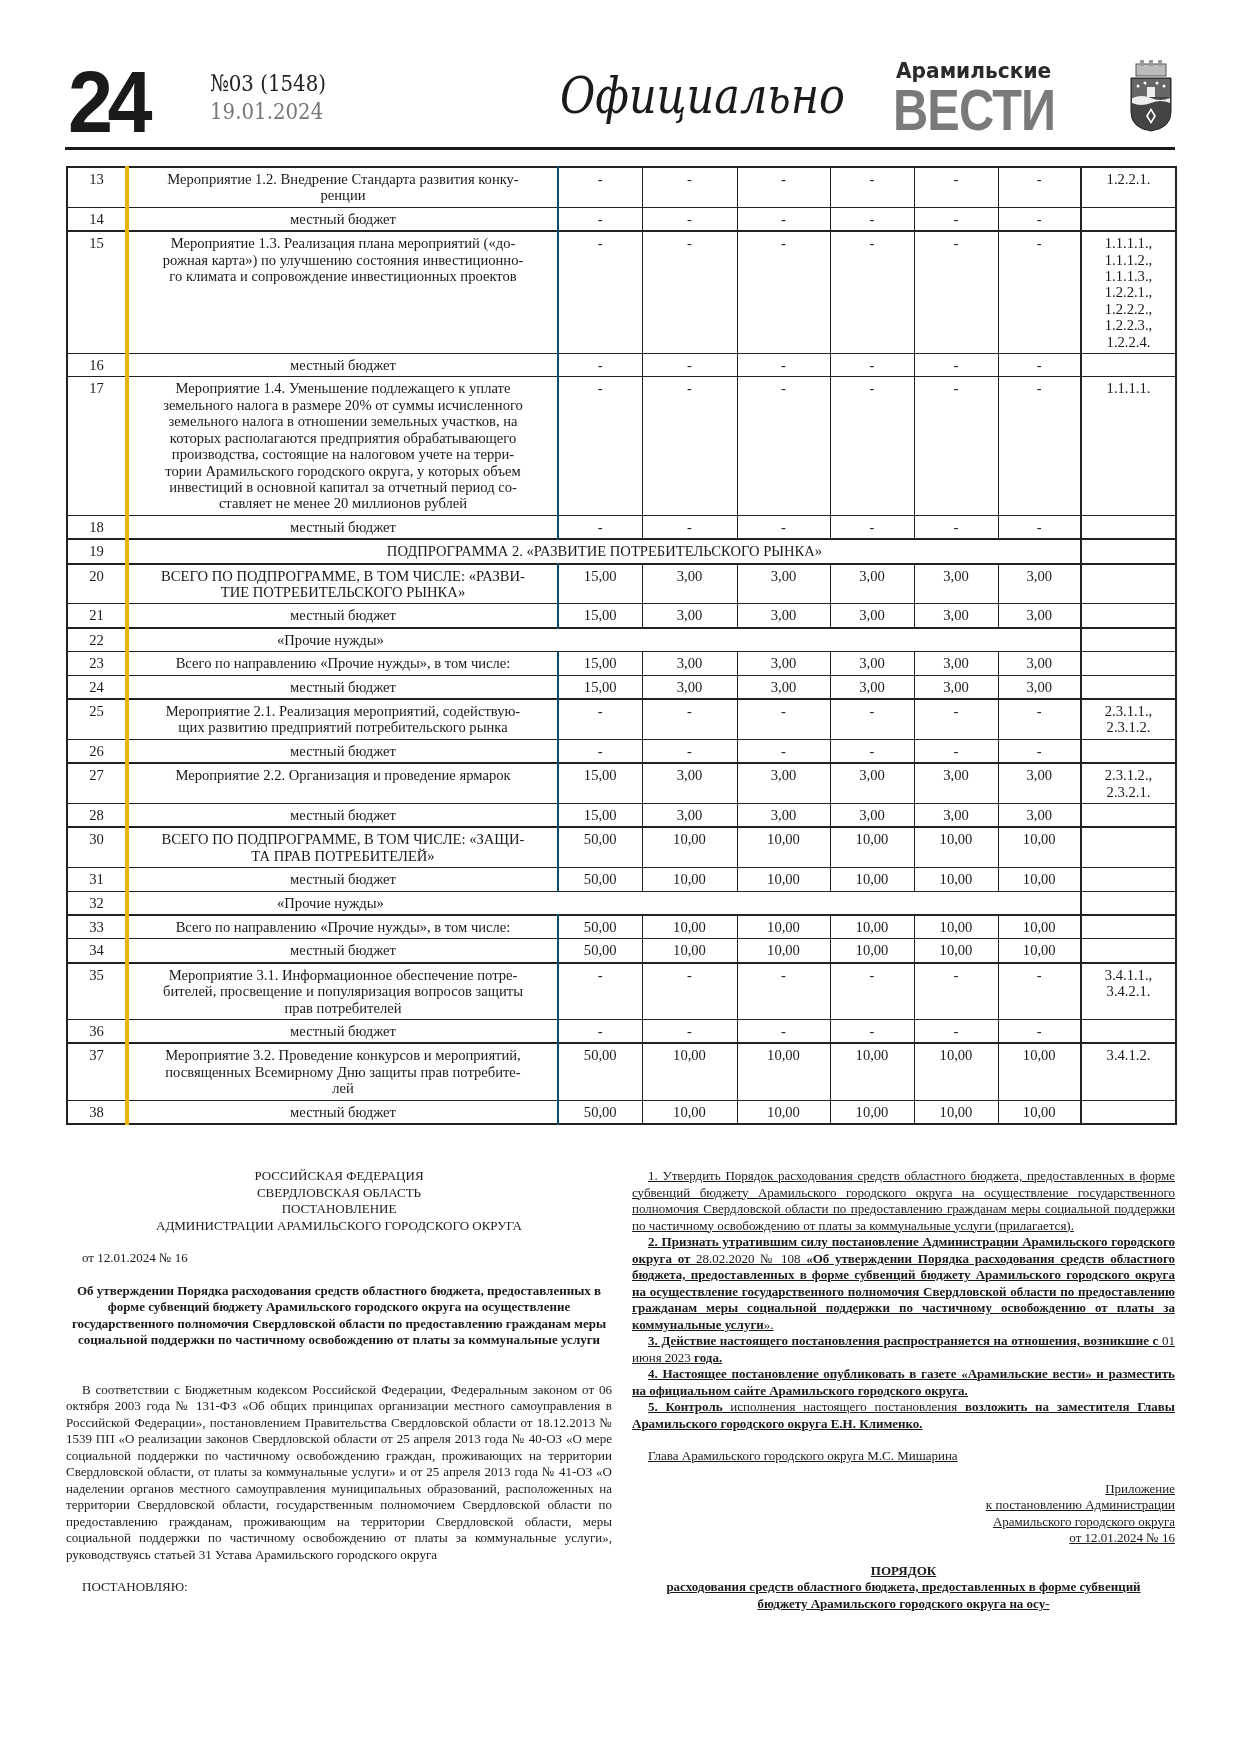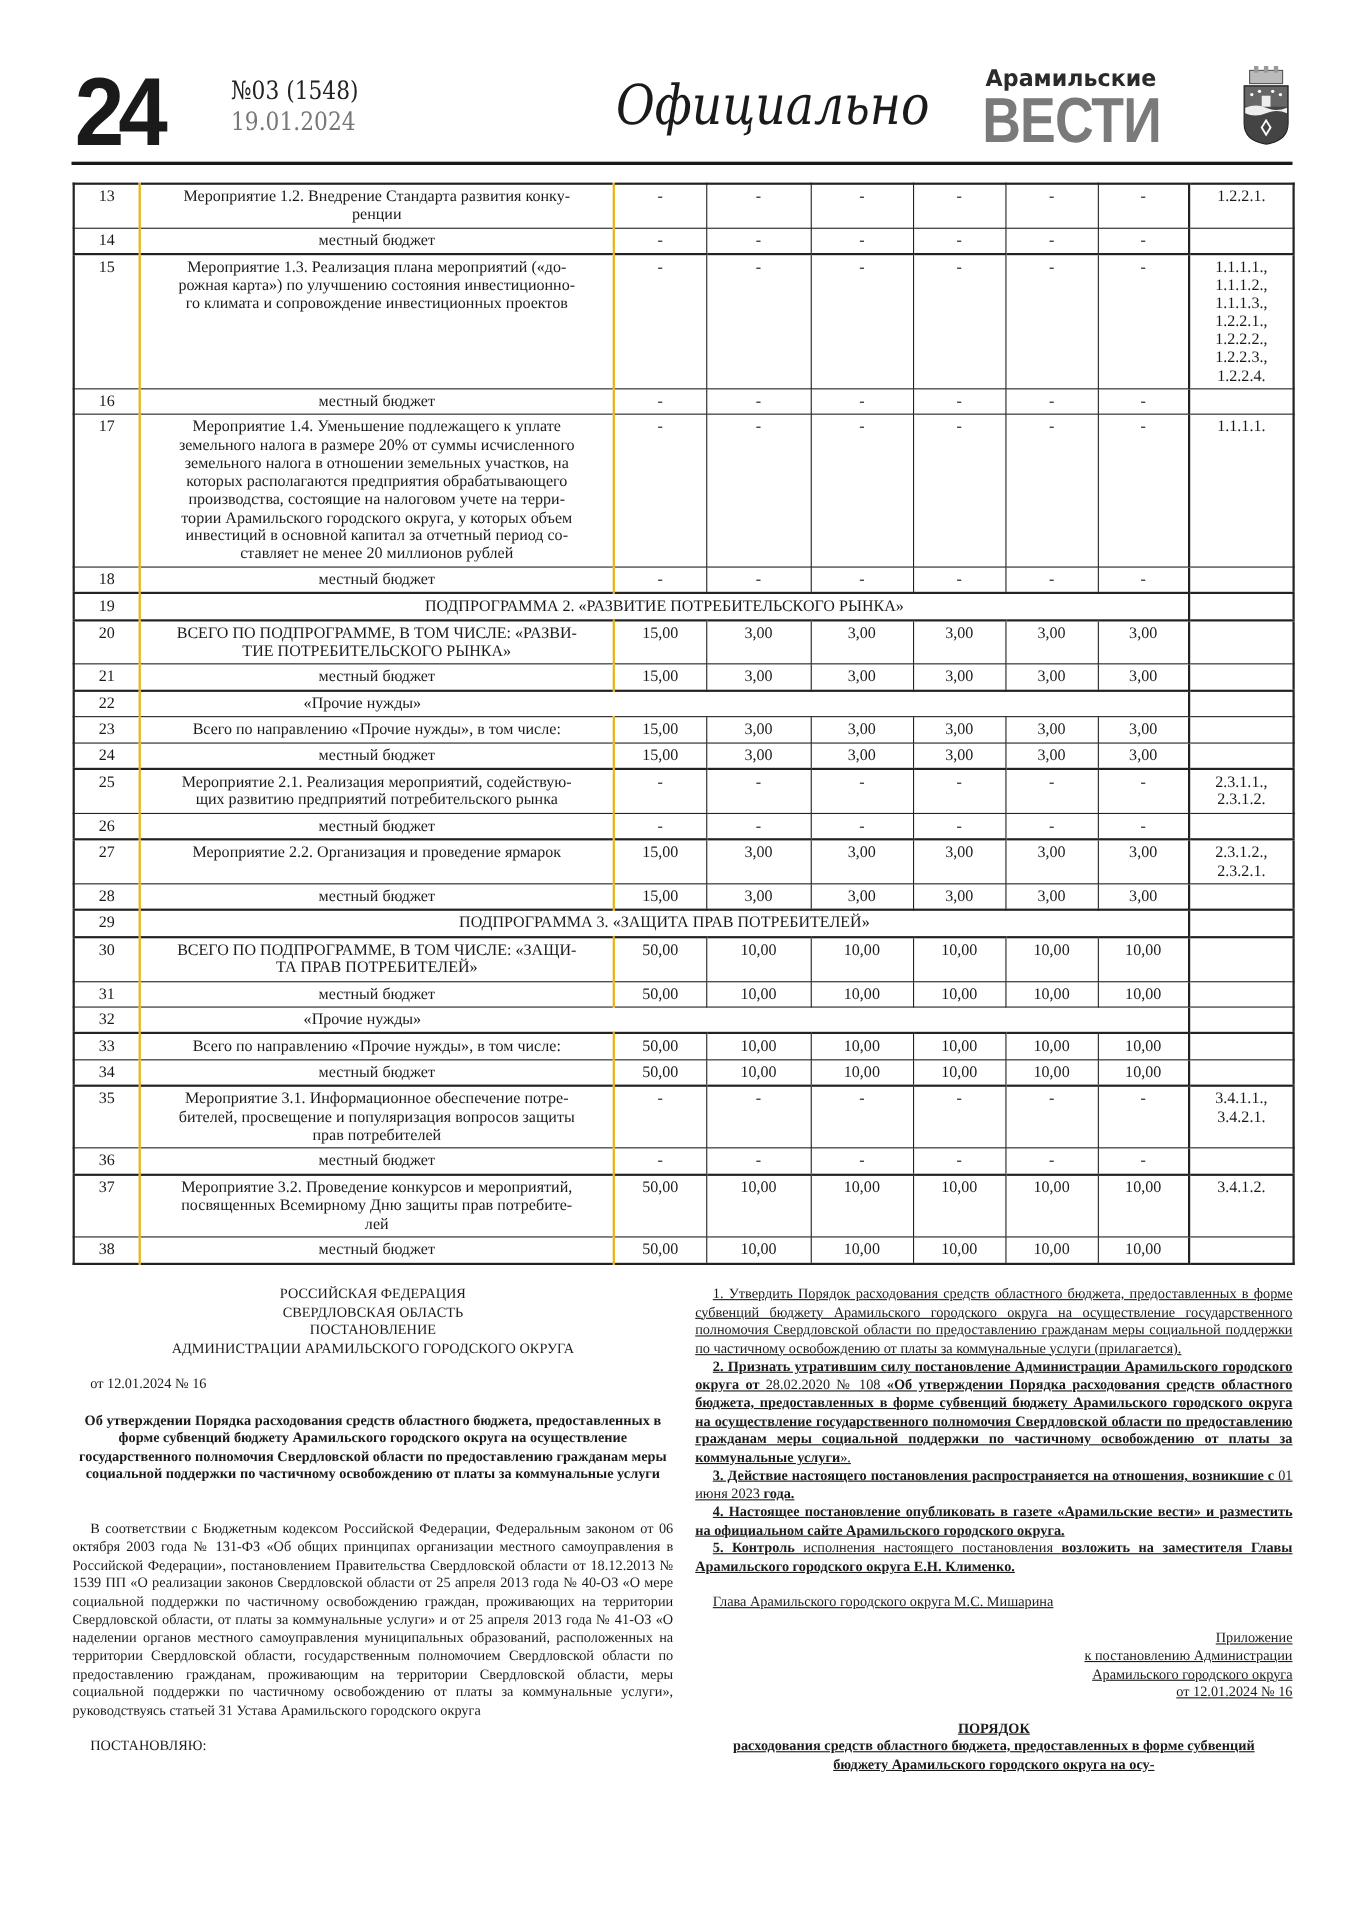--- a/index.html
+++ b/index.html
@@ -13,22 +13,22 @@
   .section-title { left: 560px; top: 66px; font-family: "DejaVu Serif", serif; font-style: italic; font-size: 50px; line-height: 60px; color: #1a1a1a; transform: scaleX(0.86); transform-origin: left top; }
   .brand-top { left: 896px; top: 58px; font-family: "DejaVu Sans", sans-serif; font-weight: 700; font-size: 21px; line-height: 26px; color: #2a2a2a; transform: scaleX(0.96); transform-origin: left top; }
   .brand-main { left: 893px; top: 81px; font-family: "Liberation Sans", sans-serif; font-weight: 700; font-size: 58px; line-height: 58px; color: #7a7a7a; letter-spacing: -1px; transform: scaleX(0.84); transform-origin: left top; }
   .coat { left: 1128px; top: 60px; width: 46px; height: 72px; }
   .head-rule { left: 65px; top: 147px; width: 1110px; height: 3px; background: #1a1a1a; }
 
   
   .tbl { left: 66px; top: 166px; width: 1109px; border-collapse: collapse; table-layout: fixed; font-size: 14.6px; line-height: 16.4px; }
   .tbl td { border: 1px solid #222; vertical-align: top; text-align: center; padding: 3px 6px 3px 6px; }
   .tbl tr { height: 23px; }
-  .tbl td.num { border-right: 2px solid #eab308; margin-left: 40px; }
-  .tbl td.desc { border-right: 2px solid #eab308; }
+  .tbl td.num { border-right: 4px solid #eab308; margin-left: 40px; }
+  .tbl td.desc { border-right: 2px solid #0c4a6e; }
   .tbl td.codes { border-left: 2px solid #222; }
   .tbl tr.thick td { border-top: 2px solid #222; }
   .tbl { border: 2px solid #222; }
   .tbl td.span-txt { text-align: center; border-radius: 12px; }
   .tbl td.nd-left { text-align: left; padding-left: 148px; }
 
   
   .col { font-size: 13px; line-height: 16.5px; text-align: justify; }
   .left-col { left: 66px; width: 546px; }
   .right-col { left: 632px; width: 543px; text-decoration: underline; }
@@ -296,25 +296,20 @@
         </td>
         <td>15,00</td>
         <td>3,00</td>
         <td>3,00</td>
         <td>3,00</td>
         <td>3,00</td>
         <td>3,00</td>
         <td class="codes"></td>
       </tr>
       <tr class="thick">
-        <td class="num">29</td>
-        <td class="span-txt" colspan="7">ПОДПРОГРАММА  3. «ЗАЩИТА ПРАВ ПОТРЕБИТЕЛЕЙ»</td>
-        <td class="codes"></td>
-      </tr>
-      <tr class="thick">
         <td class="num">30</td>
         <td class="desc">
           <div>ВСЕГО ПО ПОДПРОГРАММЕ, В ТОМ ЧИСЛЕ: «ЗАЩИ-</div>
           <div>ТА ПРАВ ПОТРЕБИТЕЛЕЙ»</div>
         </td>
         <td>50,00</td>
         <td>10,00</td>
         <td>10,00</td>
         <td>10,00</td>
         <td>10,00</td>

